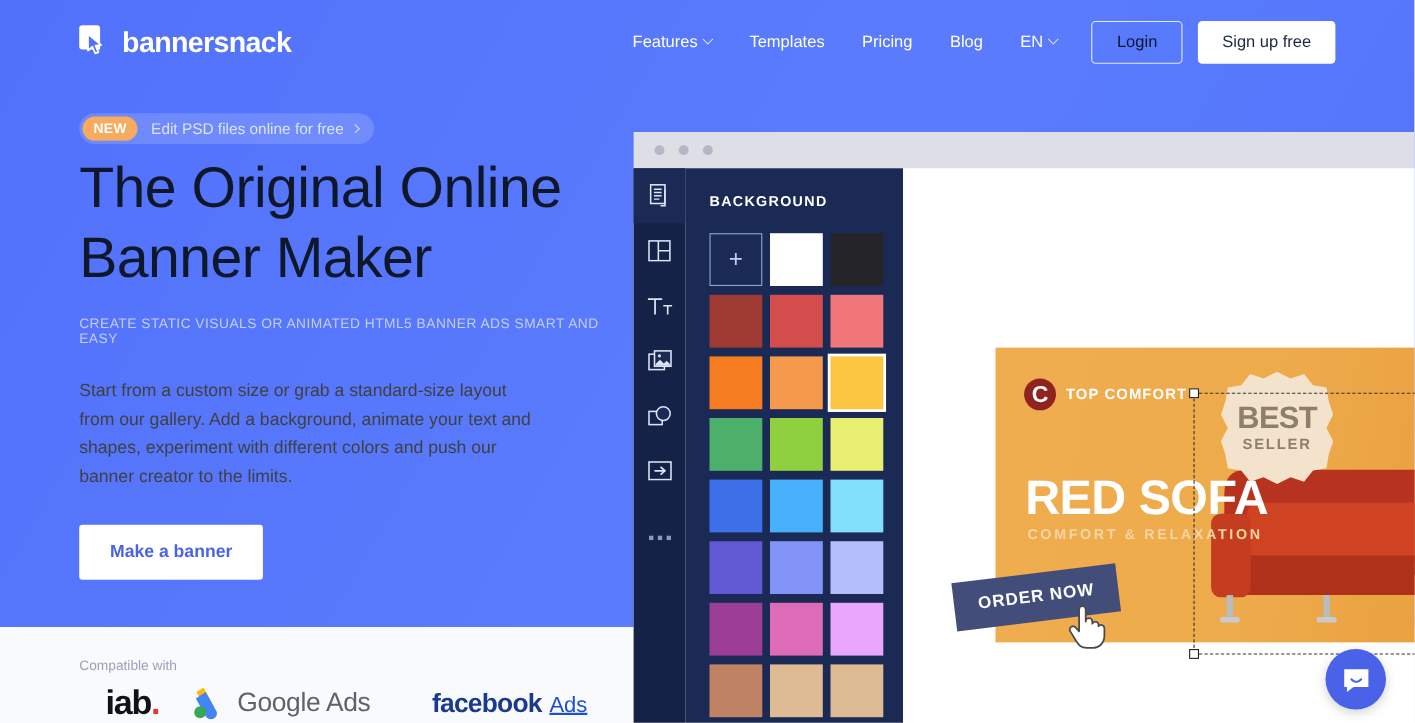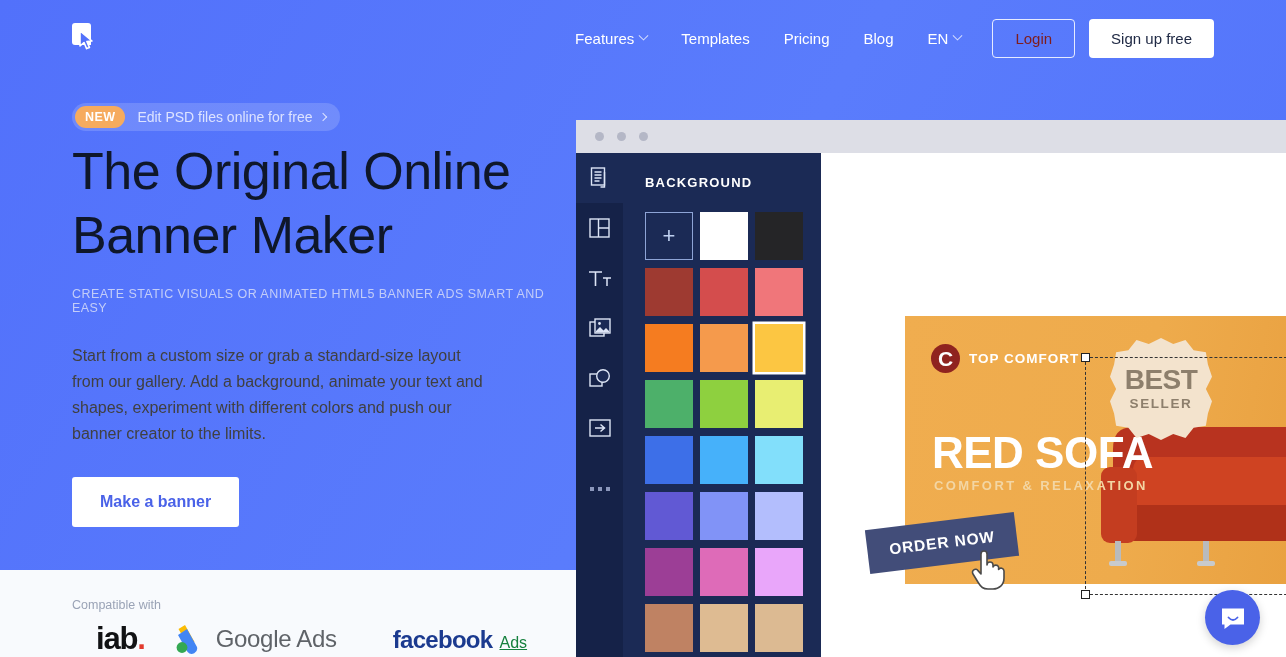--- a/index.html
+++ b/index.html
@@ -51,21 +51,21 @@
   }
   .caret {
     display: inline-block; width: 7px; height: 7px;
     border-right: 1.6px solid rgba(255,255,255,.75);
     border-bottom: 1.6px solid rgba(255,255,255,.75);
     transform: rotate(45deg) translate(-2px,-2px);
   }
   .btn-login {
     margin-left: 14px;
     border: 1px solid rgba(255,255,255,.85); border-radius: 4px;
-    color: #7f1d1d; font-size: 15px; padding: 10px 22px;
+    color: #0f172a; font-size: 15px; padding: 10px 22px;
     background: transparent; cursor: pointer;
   }
   .btn-signup {
     margin-left: 14px;
     background: #fff; color: #202a45; border: none; border-radius: 4px;
     font-size: 15px; padding: 11px 22px; cursor: pointer;
   }
 
   
   .hero-left {
@@ -119,21 +119,21 @@
     font-size: 31px; font-weight: bold; color: #111214; letter-spacing: -1.2px;
     line-height: 1;
     margin-left: 24px;
   }
   .iab .dot { color: #e23b2e; }
   .gads { display: flex; align-items: center; gap: 9px; }
   .gads-mark { width: 34px; height: 31px; }
   .gads-text { font-size: 24px; color: #5f6368; letter-spacing: -.3px; }
   .fbads { display: flex; align-items: baseline; gap: 7px; margin-left: 28px; }
   .fb-b { font-size: 24px; font-weight: bold; color: #1b3a8f; letter-spacing: -.7px; }
-  .fb-a { font-size: 16px; color: #15803d; text-decoration: underline; }
+  .fb-a { font-size: 20px; color: #1d4ed8; text-decoration: underline; }
 
   
   .browser {
     position: absolute; left: 576px; top: 120px; width: 710px; height: 550px;
     z-index: 20;
   }
   .browser-bar {
     height: 33px; background: #dddee6; display: flex; align-items: center;
     padding-left: 19px; gap: 13px;
   }
@@ -254,20 +254,21 @@
   <div class="lower-bg"></div>
 
   <div class="navbar">
     <div class="logo-wrap">
       <span class="logo-mark">
         <span class="sheet"></span>
         <svg class="cursor" viewBox="0 0 16 20">
           <path d="M1 1 L1 16 L5 12.5 L7.6 18.6 L10.4 17.4 L7.9 11.5 L13 11 Z" fill="#5271fb" stroke="#ffffff" stroke-width="1.6" stroke-linejoin="round"></path>
         </svg>
       </span>
+      <span class="logo-text">bannersnack</span>
     </div>
 
     <div class="nav-links">
       <div class="nav-link">
         <span>Features</span>
         <span class="caret"></span>
       </div>
       <div class="nav-link">
         <span>Templates</span>
       </div>

